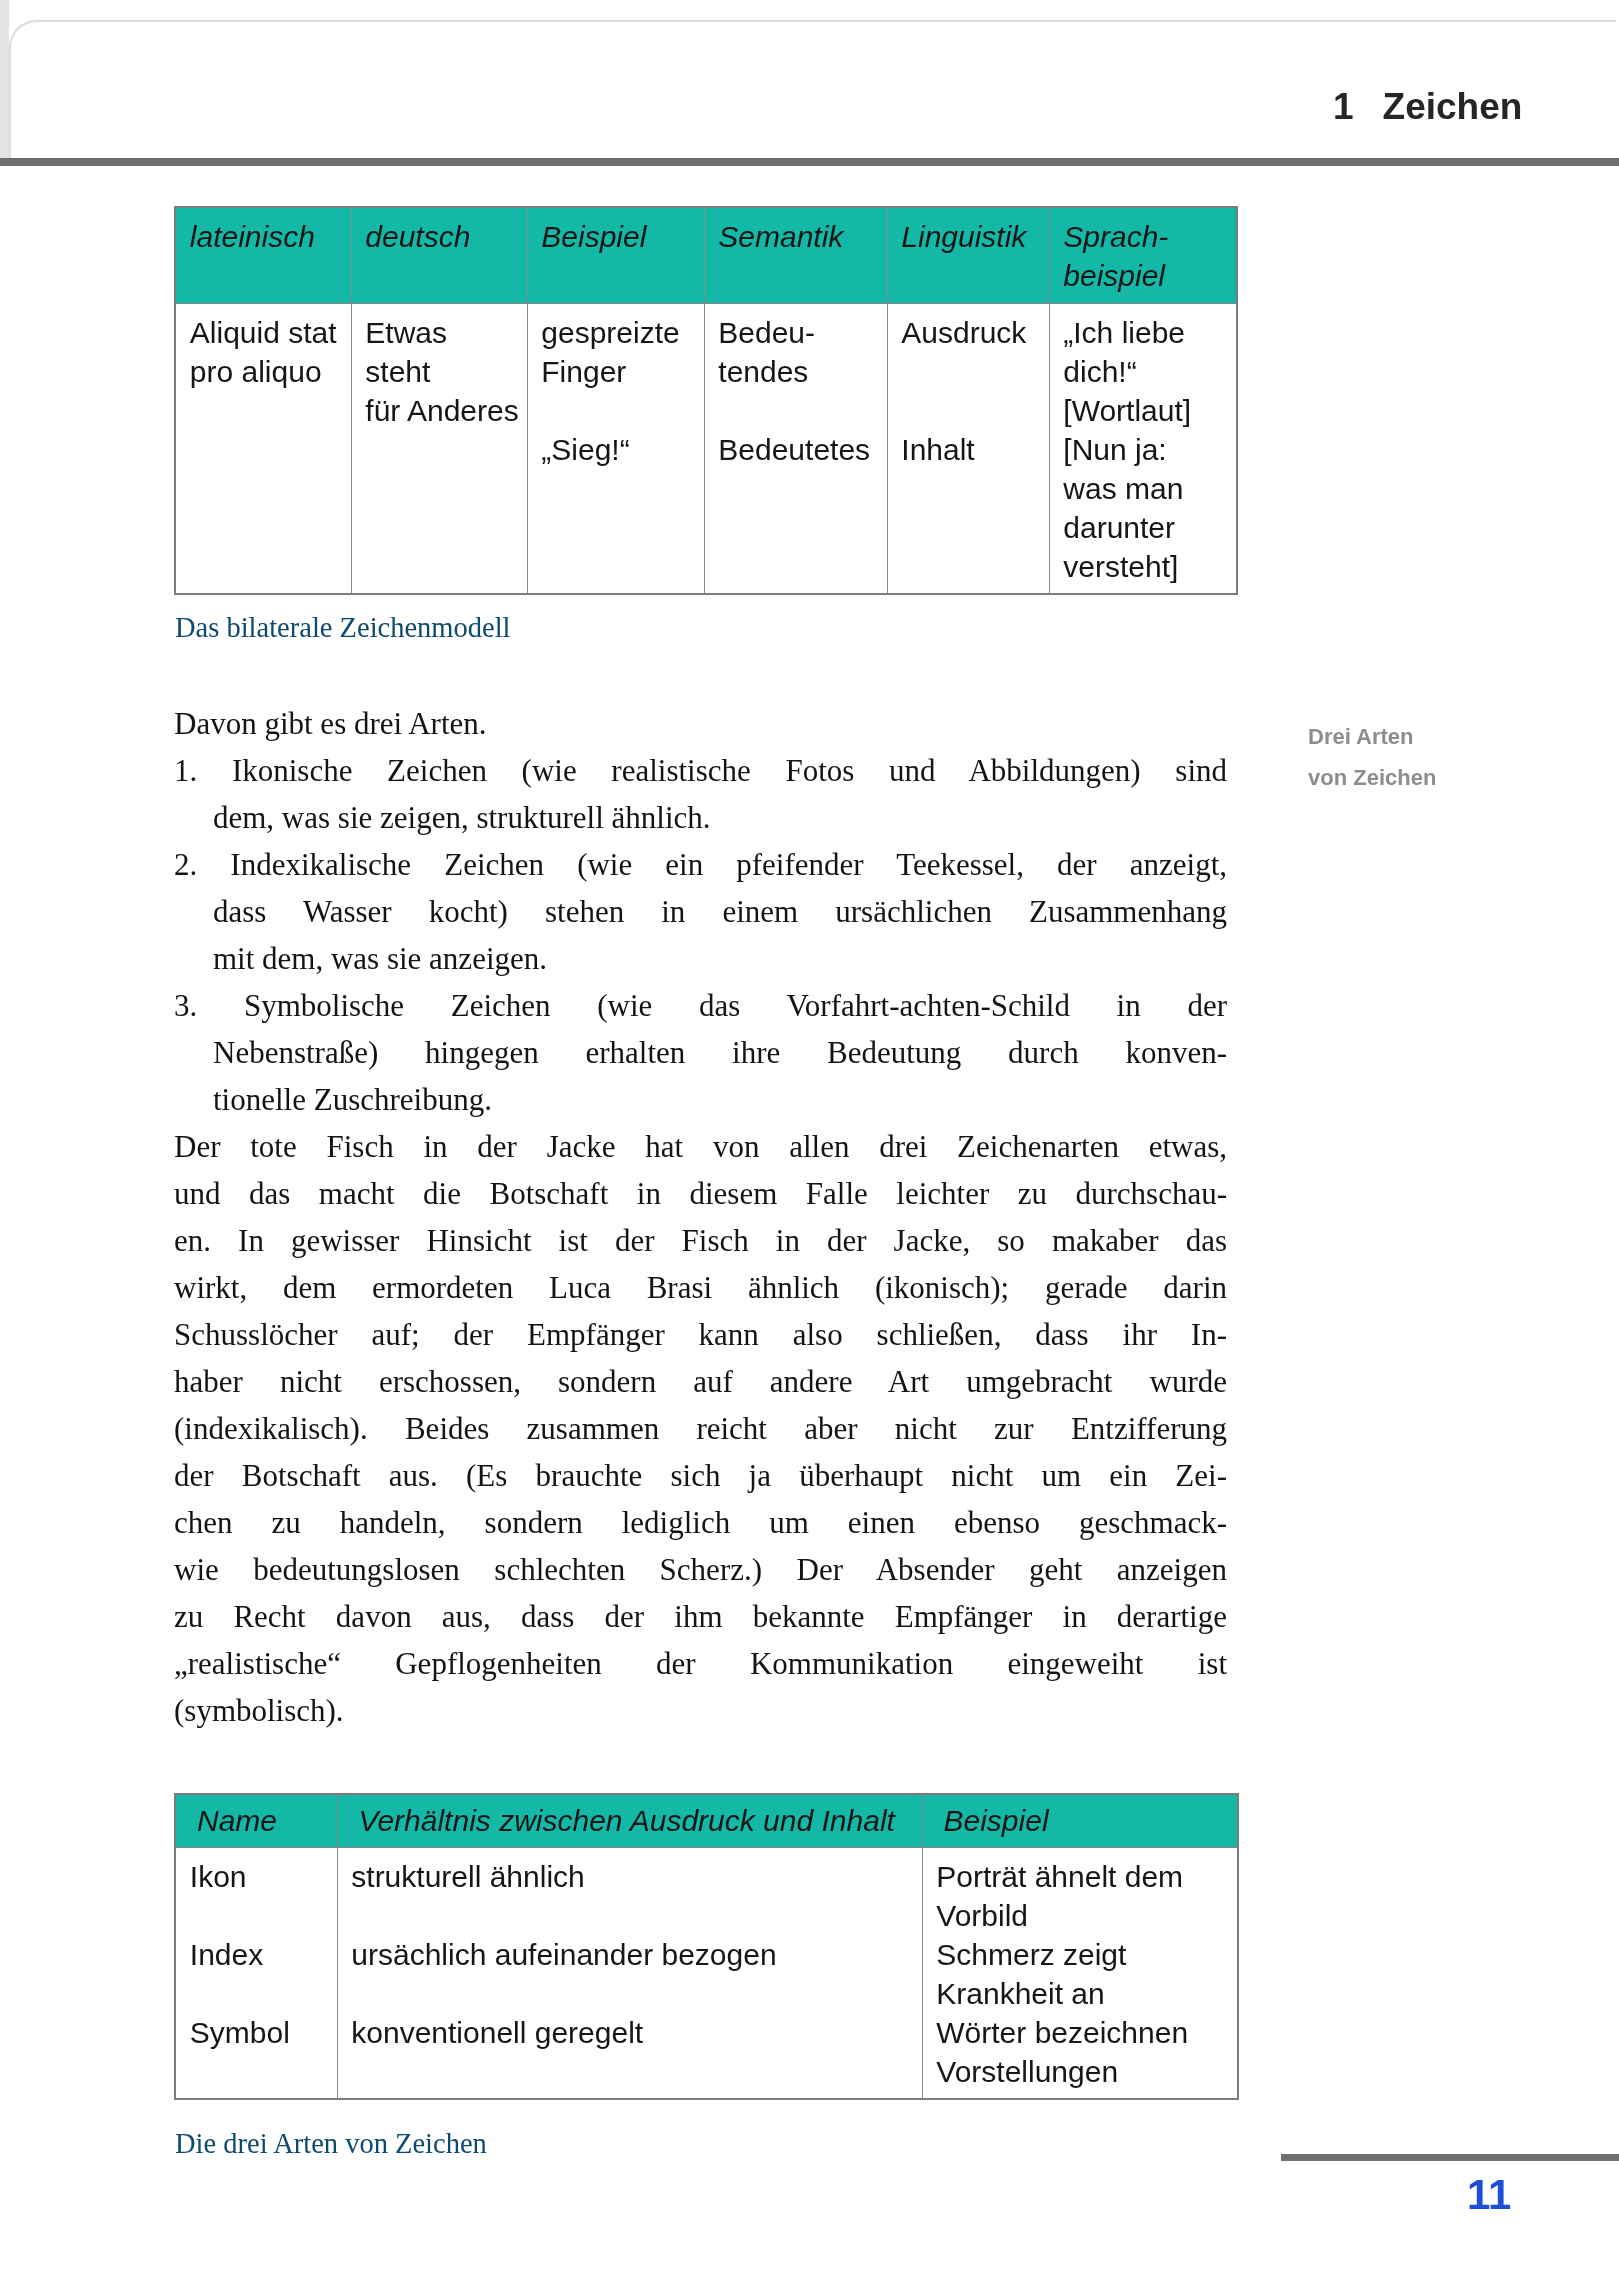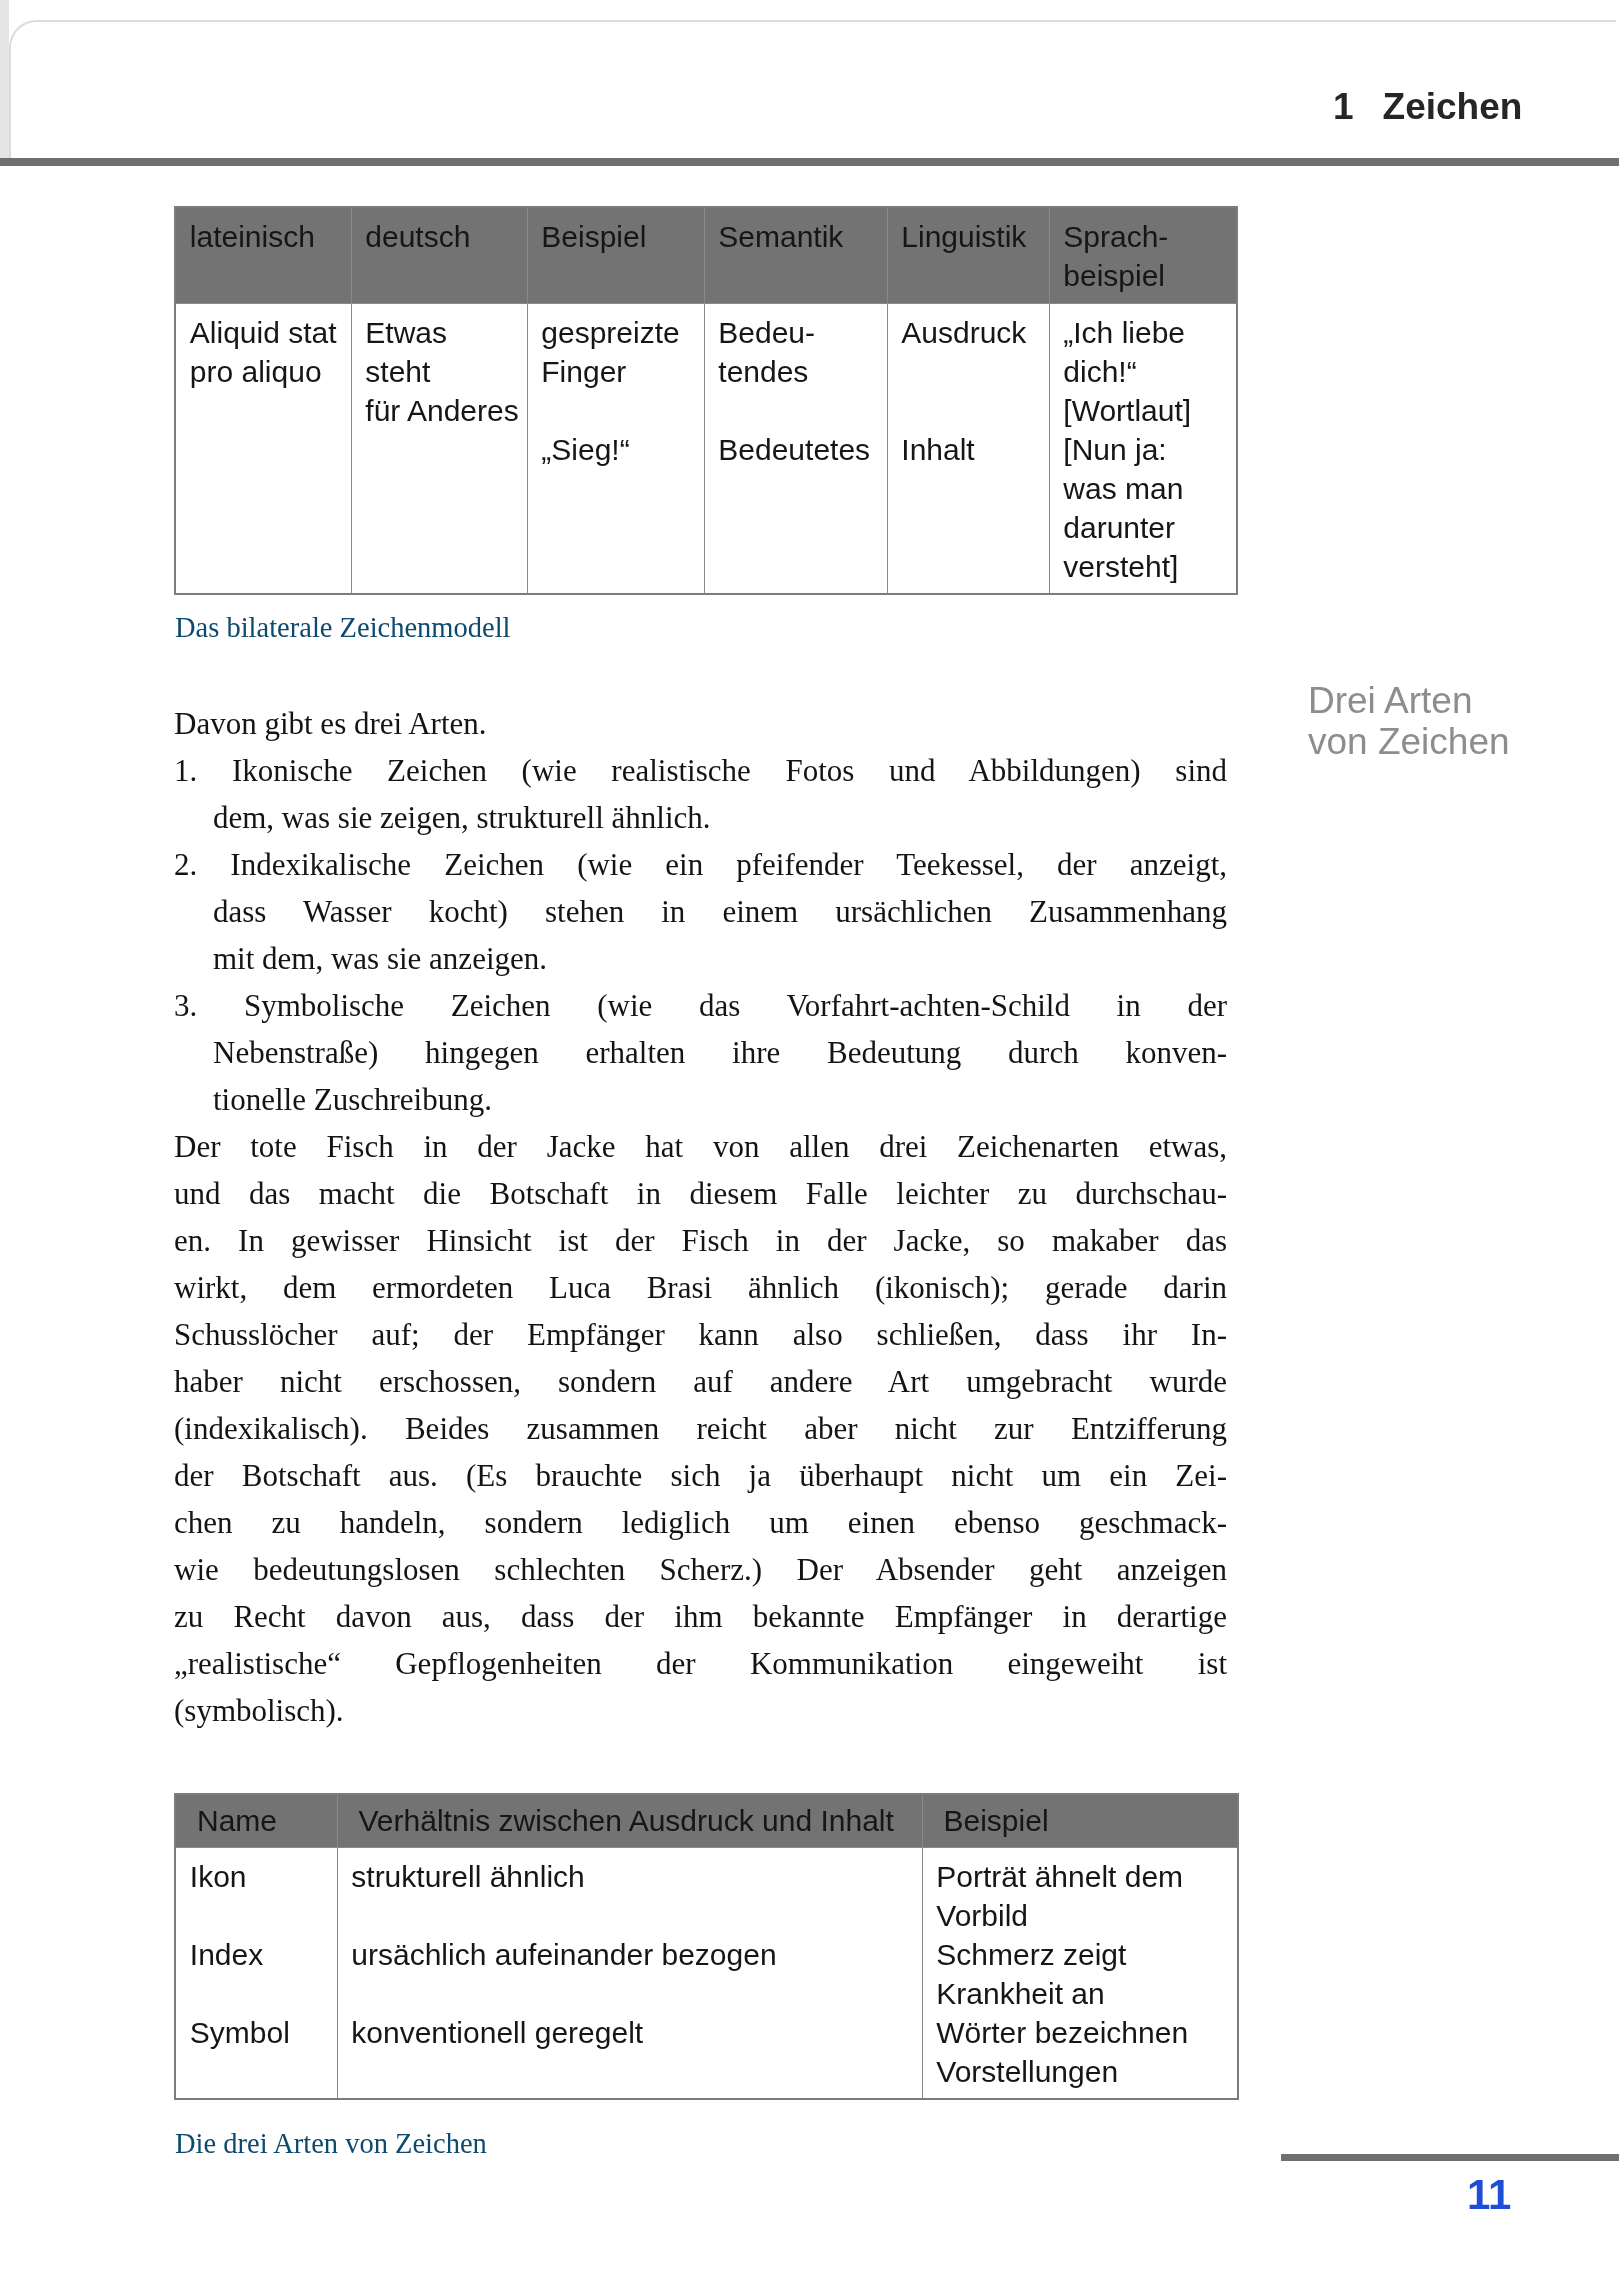--- a/index.html
+++ b/index.html
@@ -20,37 +20,37 @@
   .rule{position:absolute;background:#6f6f6f;}
   .top-rule{left:0;top:158px;width:1620px;height:8.3px;}
   .bottom-rule{left:1281px;top:2154px;width:339px;height:7.3px;}
 
   
   .t{position:absolute;border-collapse:collapse;table-layout:fixed;
      border:2.8px solid #7c7c7c;}
   .t th,.t td{border:1.8px solid #8a8a8a;vertical-align:top;text-align:left;
      font-family:"Liberation Sans",sans-serif;font-size:30px;line-height:39px;
      color:#161616;white-space:pre-line;padding:9.2px 7.3px 7.3px 13.8px;overflow:hidden;}
-  .t th{background:#737373;font-weight:400;}
+  .t th{background:#14b8a6;font-style:italic;font-weight:400;}
   .t1{left:174px;top:206px;}
   .t1 thead tr{height:96px;}
   .t1 tbody tr{height:287px;}
   .t2{left:174px;top:1793px;}
   .t2 thead tr{height:51px;}
   .t2 th{padding-top:5.5px;padding-left:21px;}
   .t2 tbody tr{height:219px;}
 
   .caption{position:absolute;font-family:"Liberation Serif",serif;
            font-size:28.5px;color:#0c4a6e;}
   .cap1{left:175px;top:612px;}
   .cap2{left:175px;top:2116px;margin-top:12px;}
 
-  .margin-note{position:absolute;left:1308px;top:680px;white-space:pre-line;
-           font-family:"Liberation Sans",sans-serif;font-weight:400;
-           font-size:37px;line-height:41px;color:#8d8d8d;}
+  .margin-note{position:absolute;left:1308px;top:716px;white-space:pre-line;
+           font-family:"Liberation Sans",sans-serif;font-weight:700;
+           font-size:22px;line-height:41px;color:#8d8d8d;}
 
   .bodytext{position:absolute;left:174px;top:700px;width:1053px;
            font-family:"Liberation Serif",serif;font-size:31px;
            line-height:47px;color:#141414;}
   .line{text-align:left;}
   .line.j{text-align:justify;text-align-last:justify;}
   .line.i{padding-left:39px;}
 
   .pagenum{position:absolute;left:1467px;top:2171px;
            font-family:"Liberation Sans",sans-serif;font-weight:700;

